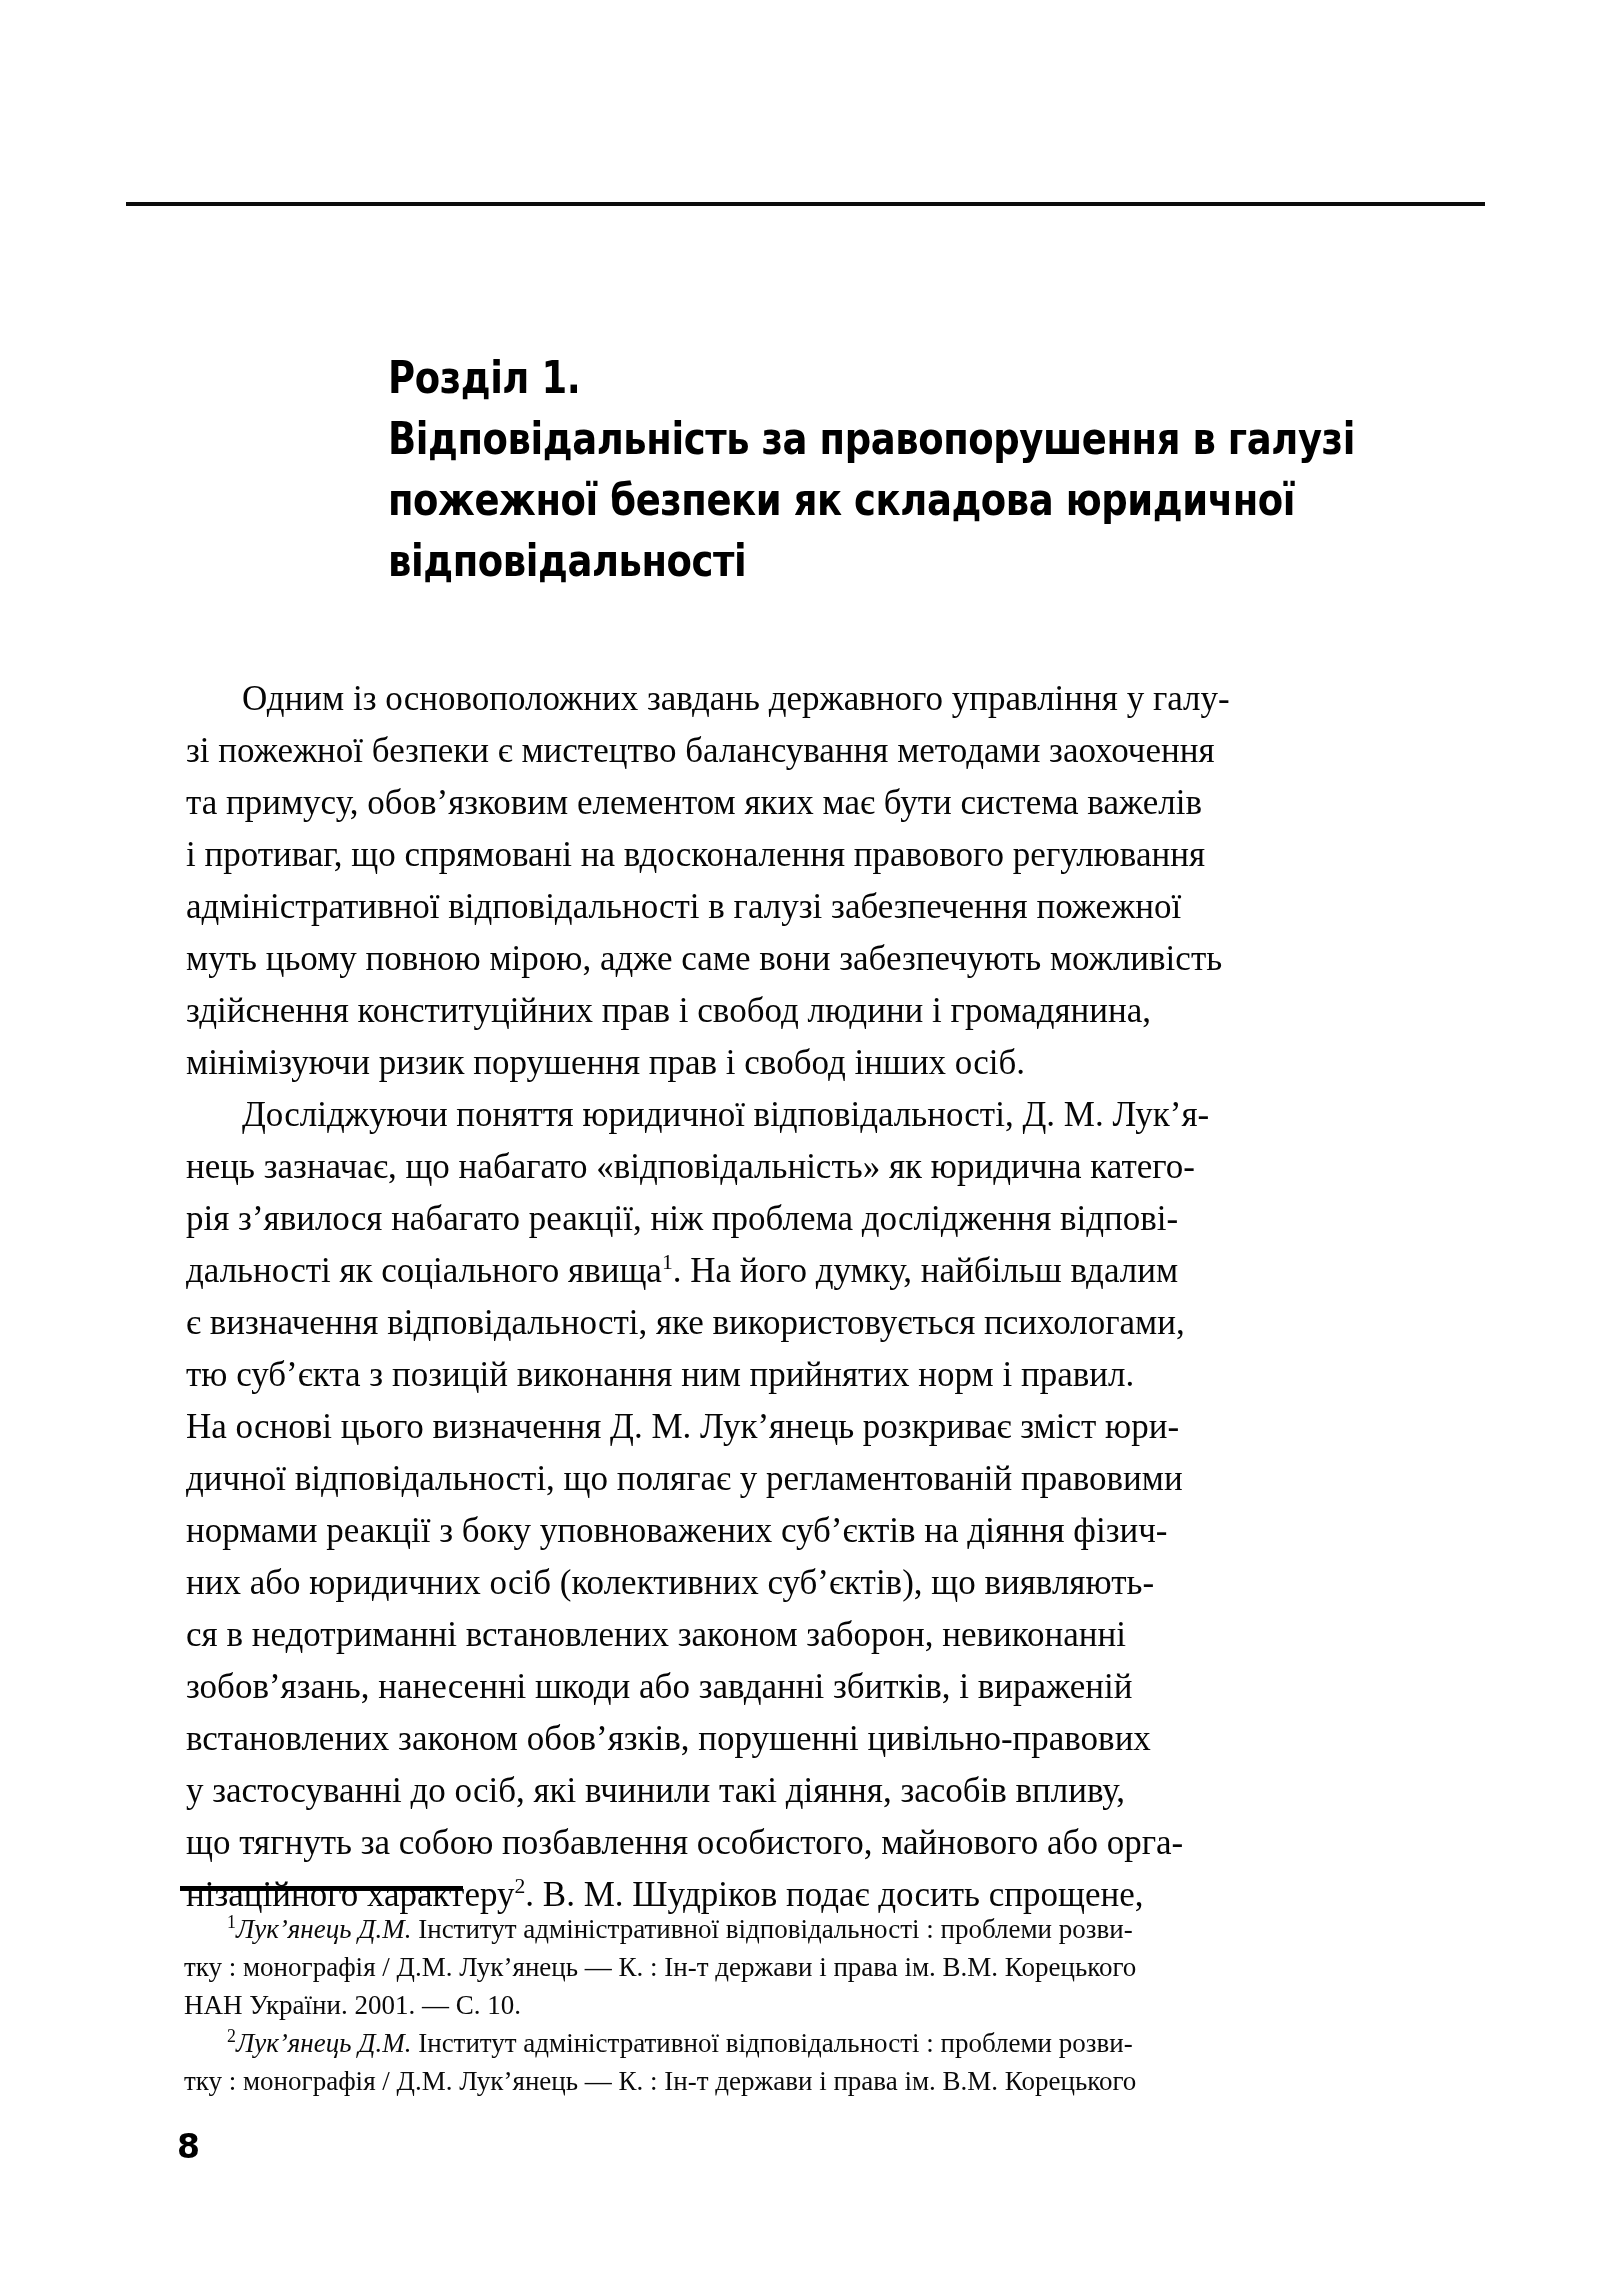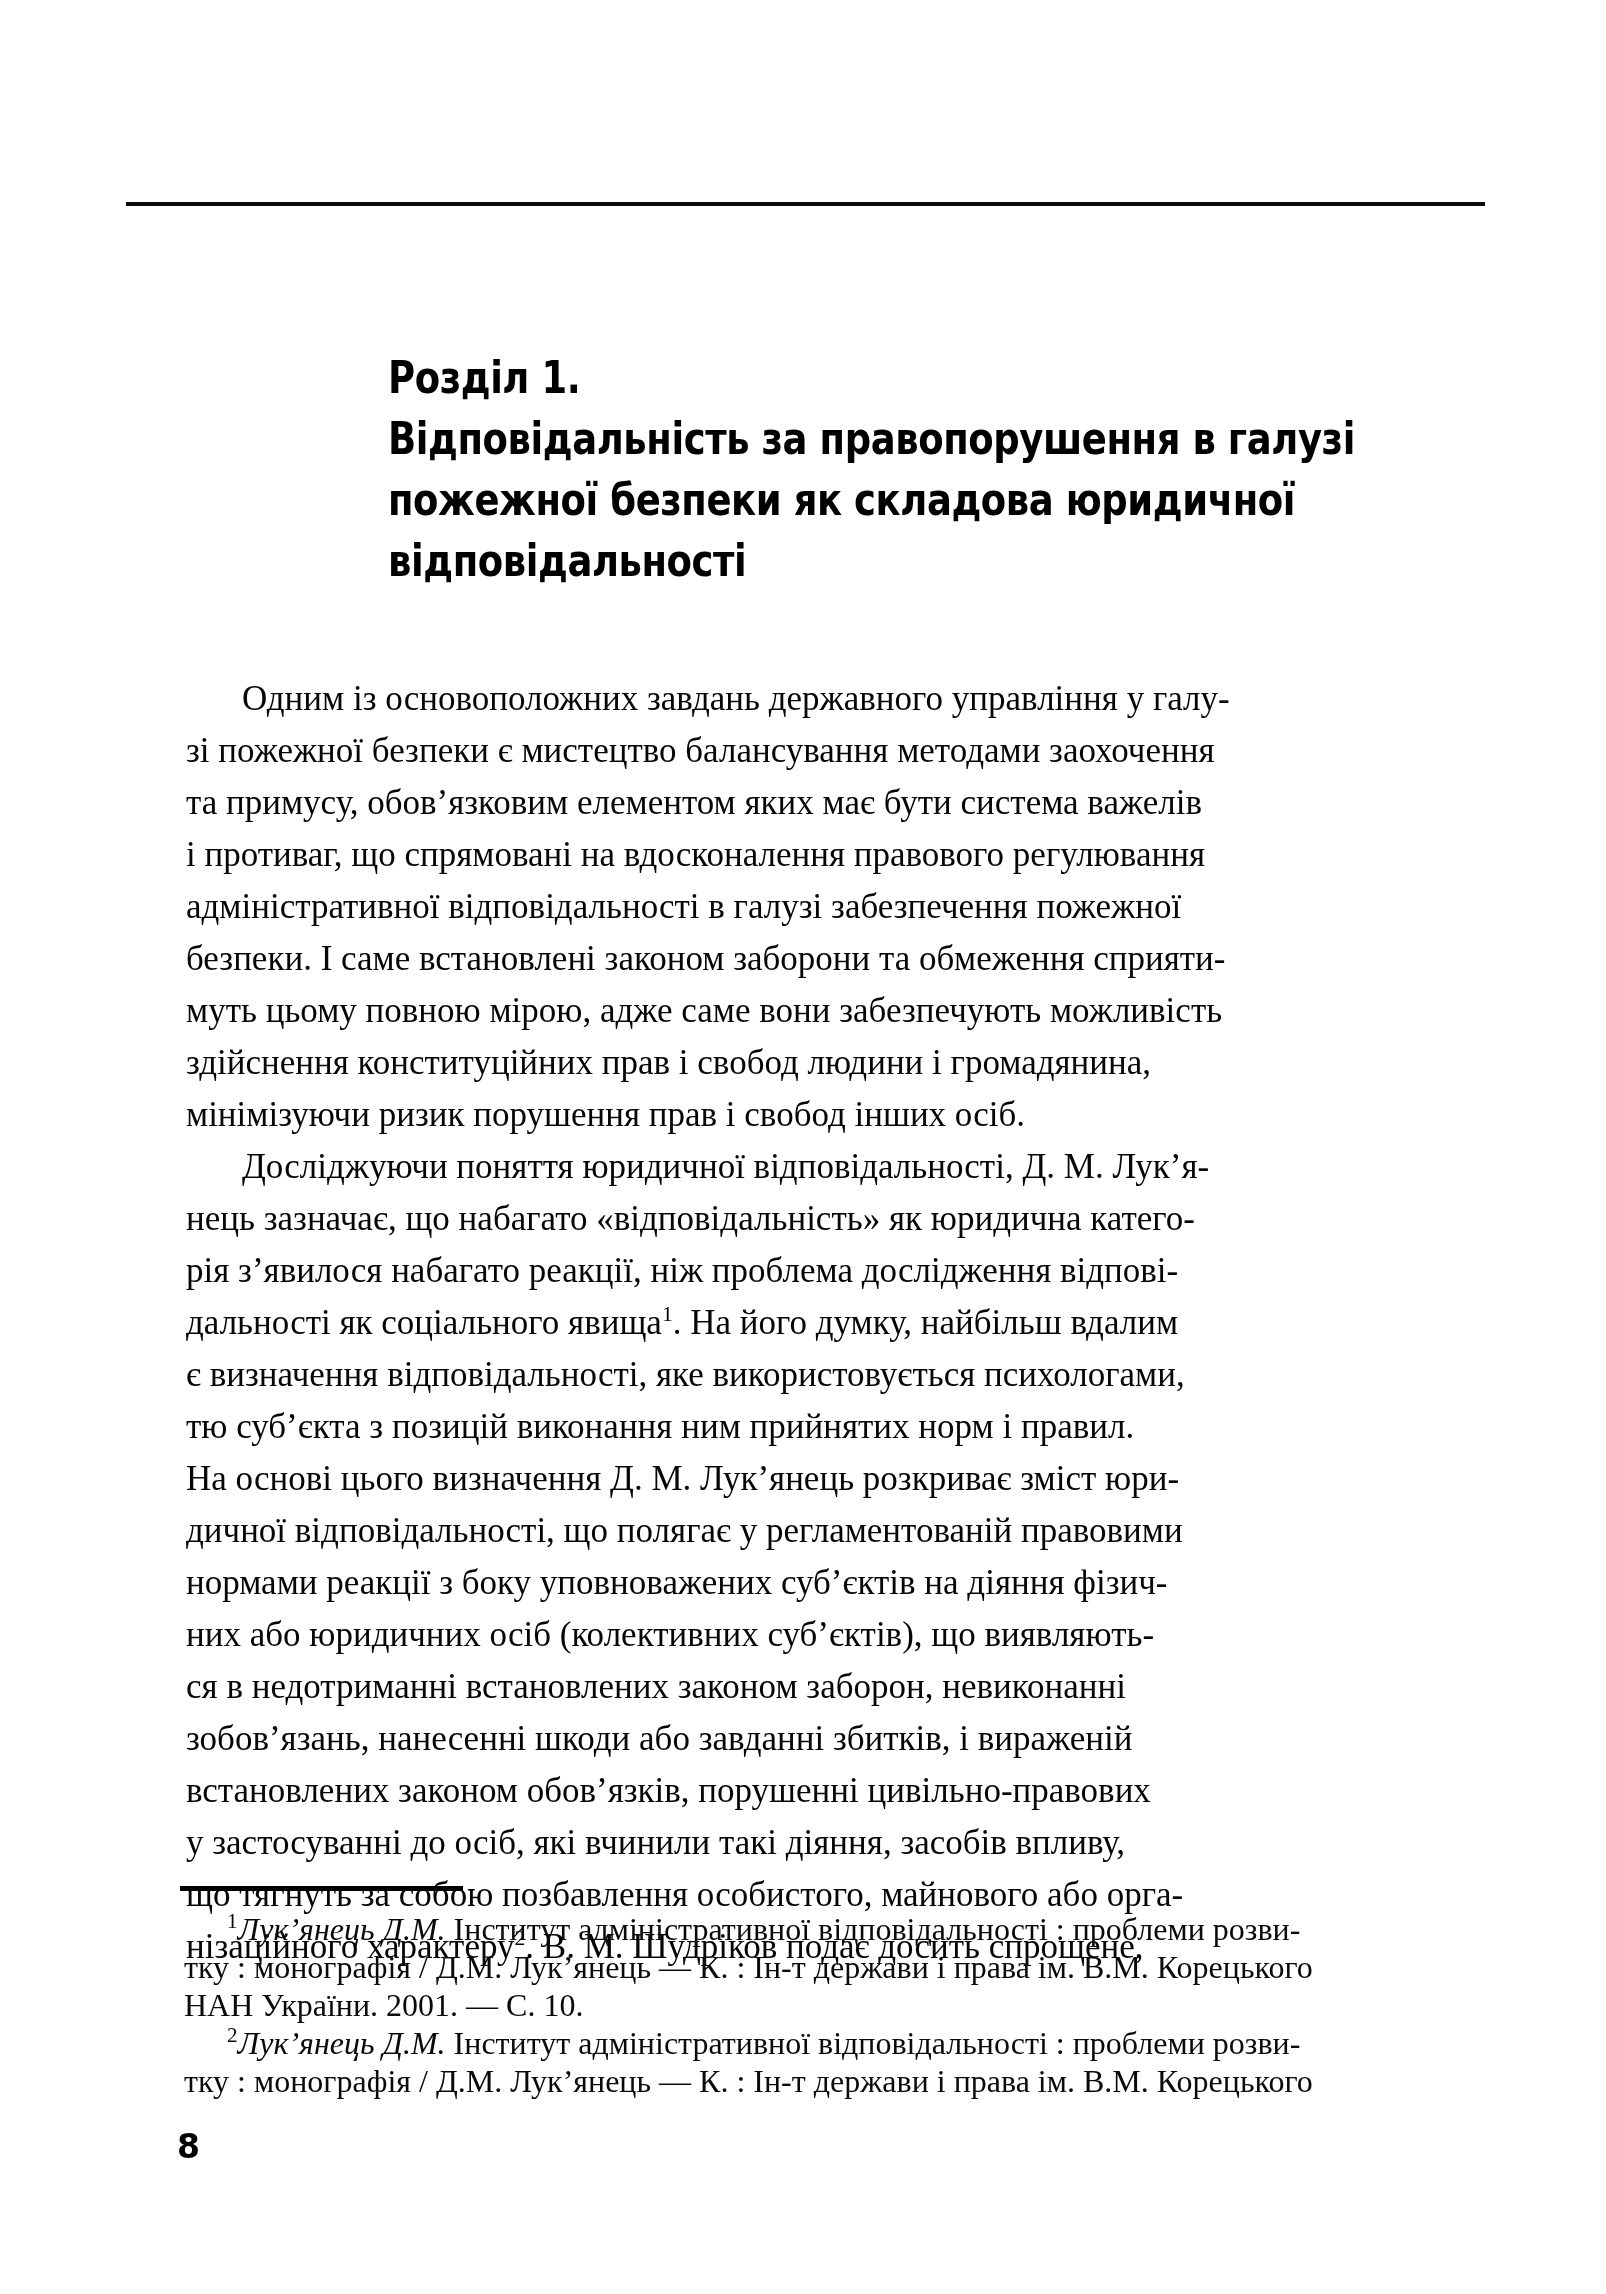--- a/index.html
+++ b/index.html
@@ -87,21 +87,21 @@
     height: 4.9px;
     background: #000;
   }
   #footnotes {
     position: absolute;
     left: 184px;
     top: 1910px;
     width: 1266px;
   }
   .fn {
-    font-size: 32px;
+    font-size: 27px;
     line-height: 38px;
     color: #0a0a0a;
   }
   .fn .ln {
     display: block;
     white-space: nowrap;
   }
   .fn .fnindent {
     display: inline-block;
     width: 43px;
@@ -141,21 +141,20 @@
   </div>
 
   <div id="body-col">
 
     <div class="para">
       <span class="ln"><span class="indent"></span><span>Одним із основоположних завдань державного управління у галу-</span></span>
       <span class="ln">зі пожежної безпеки є мистецтво балансування методами заохочення</span>
       <span class="ln">та примусу, обов’язковим елементом яких має бути система важелів</span>
       <span class="ln">і противаг, що спрямовані на вдосконалення правового регулювання</span>
       <span class="ln">адміністративної відповідальності в галузі забезпечення пожежної</span>
-      <span class="ln">безпеки. І саме встановлені законом заборони та обмеження сприяти-</span>
       <span class="ln">муть цьому повною мірою, адже саме вони забезпечують можливість</span>
       <span class="ln">здійснення конституційних прав і свобод людини і громадянина,</span>
       <span class="ln">мінімізуючи ризик порушення прав і свобод інших осіб.</span>
     </div>
 
     <div class="para">
       <span class="ln"><span class="indent"></span><span>Досліджуючи поняття юридичної відповідальності, Д. М. Лук’я-</span></span>
       <span class="ln">нець зазначає, що набагато «відповідальність» як юридична катего-</span>
       <span class="ln">рія з’явилося набагато реакції, ніж проблема дослідження відпові-</span>
       <span class="ln"><span>дальності як соціального явища</span><sup class="fnref">1</sup><span>. На його думку, найбільш вдалим</span></span>

